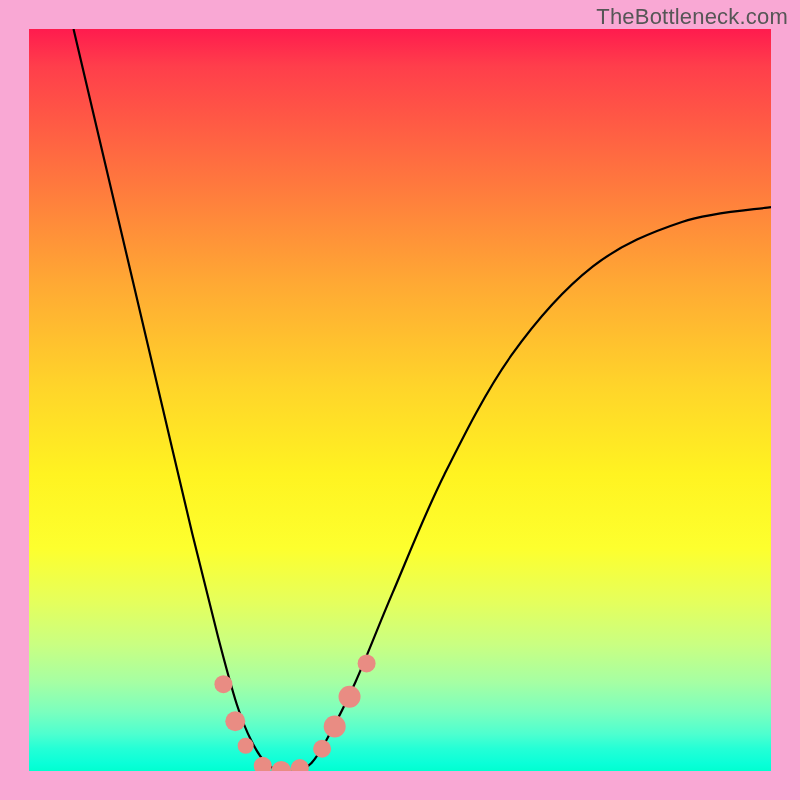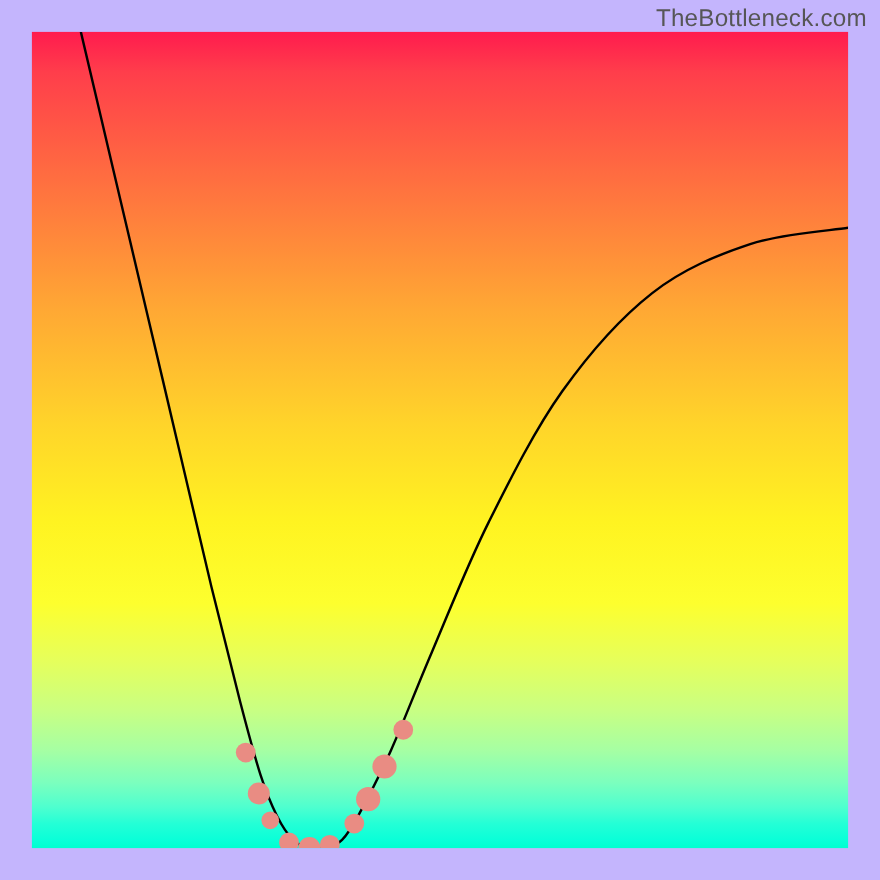--- a/index.html
+++ b/index.html
@@ -1,21 +1,21 @@
 <!DOCTYPE html>
 <html><head>
 <meta charset="utf-8">
 <style>
   * { margin: 0; padding: 0; box-sizing: border-box; }
   html, body { width: 800px; height: 800px; overflow: hidden; background: #000; }
   .frame {
     position: relative;
     width: 800px;
     height: 800px;
-    background: #c4b5fd;
+    background: #f9a8d4;
     text-align: right;
   }
   .watermark {
     position: absolute;
     top: 4px;
     right: 12px;
     font-family: Arial, Helvetica, sans-serif;
     font-size: 22px;
     font-weight: 500;
     color: #565656;

